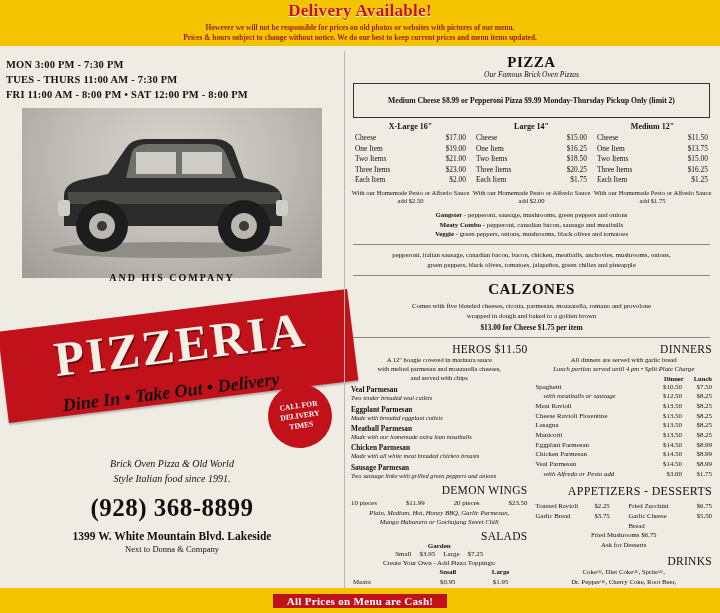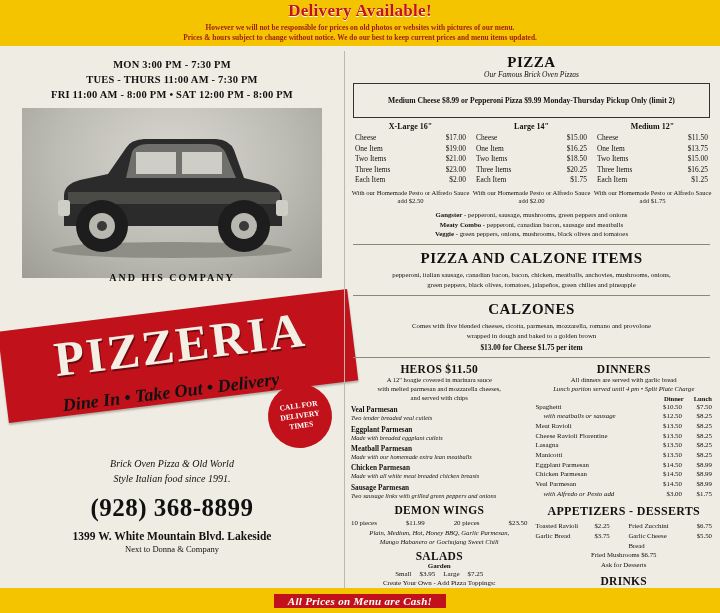--- a/index.html
+++ b/index.html
@@ -50,21 +50,21 @@
     padding:4px 6px 0 6px;
   }
   .right {
     flex:1;
     position:relative;
     padding:2px 8px 0 6px;
     border-left:1px solid #bdb8a8;
   }
   
   .hours {
-    text-align:center;
+    text-align:left;
     font-weight:bold;
     font-size:10.5px;
     line-height:1.45;
     letter-spacing:.2px;
     margin-top:2px;
   }
   
   .photo-wrap {
     margin:5px auto 0 auto;
     width:300px; height:170px;
@@ -210,21 +210,21 @@
     margin-top:4px; font-size:6.8px; line-height:1.45; text-align:center;
   }
   .pz-types b { font-weight:bold; }
   .rule { border:0; border-top:1px solid #8c877a; margin:5px 2px; }
   .body-center { text-align:center; font-size:6.8px; line-height:1.45; }
   .cal-price { text-align:center; font-size:7.4px; font-weight:bold; margin-top:2px; }
   
   .two { display:flex; gap:8px; margin-top:2px; }
   .two > div { flex:1; }
   .sub-title {
-    text-align:center; font-weight:bold; font-size:11.5px; letter-spacing:.3px;
+    text-align:right; font-weight:normal; font-size:11.5px; letter-spacing:.3px;
   }
   .sm { font-size:6.7px; line-height:1.35; }
   .it { font-style:italic; }
   .hero-desc { text-align:center; font-size:6.6px; line-height:1.4; margin-bottom:3px; }
   .hero-item { font-size:7.3px; font-weight:bold; margin-top:2px; }
   .hero-item + .hero-sub { font-weight:normal; }
   .hero-sub { font-size:6.4px; font-style:italic; line-height:1.3; }
   .din-head { display:flex; justify-content:flex-end; gap:10px; font-size:6.6px; font-weight:bold; }
   .din-row { display:flex; font-size:6.9px; line-height:1.4; }
   .din-row .nm { flex:1; }
@@ -238,21 +238,21 @@
   .app-row .c { flex:1; }
   .app-row .d { width:30px; text-align:right; }
   .sal-row { display:flex; font-size:7px; justify-content:center; gap:8px; }
   .top-tbl { width:100%; font-size:6.9px; border-collapse:collapse; }
   .top-tbl td { padding:0 2px; line-height:1.45; }
   .top-tbl td.n { text-align:center; }
   
   .bottom-banner {
     position:absolute; left:0; right:0; bottom:0; height:25px;
     background:#f5c400;
-    display:flex; align-items:center; justify-content:center;font-style:italic;
+    display:flex; align-items:center; justify-content:center;
   }
   .bottom-banner .txt {
     background:#c1121c;
     color:#fff;
     font-weight:bold;
     font-size:11px;
     padding:1px 14px;
     letter-spacing:.3px;
   }
 </style>
@@ -396,21 +396,20 @@
     </div>
 
     <div class="pz-types">
       <div><b>Gangster</b><span> - pepperoni, sausage, mushrooms, green peppers and onions</span></div>
       <div><b>Meaty Combo</b><span> - pepperoni, canadian bacon, sausage and meatballs</span></div>
       <div><b>Veggie</b><span> - green peppers, onions, mushrooms, black olives and tomatoes</span></div>
     </div>
 
     <hr class="rule">
 
-    <div class="sec-title">PIZZA AND CALZONE ITEMS</div>
     <div class="body-center" style="margin-top:3px">
       <div>pepperoni, italian sausage, canadian bacon, bacon, chicken, meatballs, anchovies, mushrooms, onions,</div>
       <div>green peppers, black olives, tomatoes, jalapeños, green chilies and pineapple</div>
     </div>
 
     <hr class="rule">
 
     <div class="sec-title">CALZONES</div>
     <div class="body-center" style="margin-top:3px">
       <div>Comes with five blended cheeses, ricotta, parmesan, mozzarella, romano and provolone</div>

